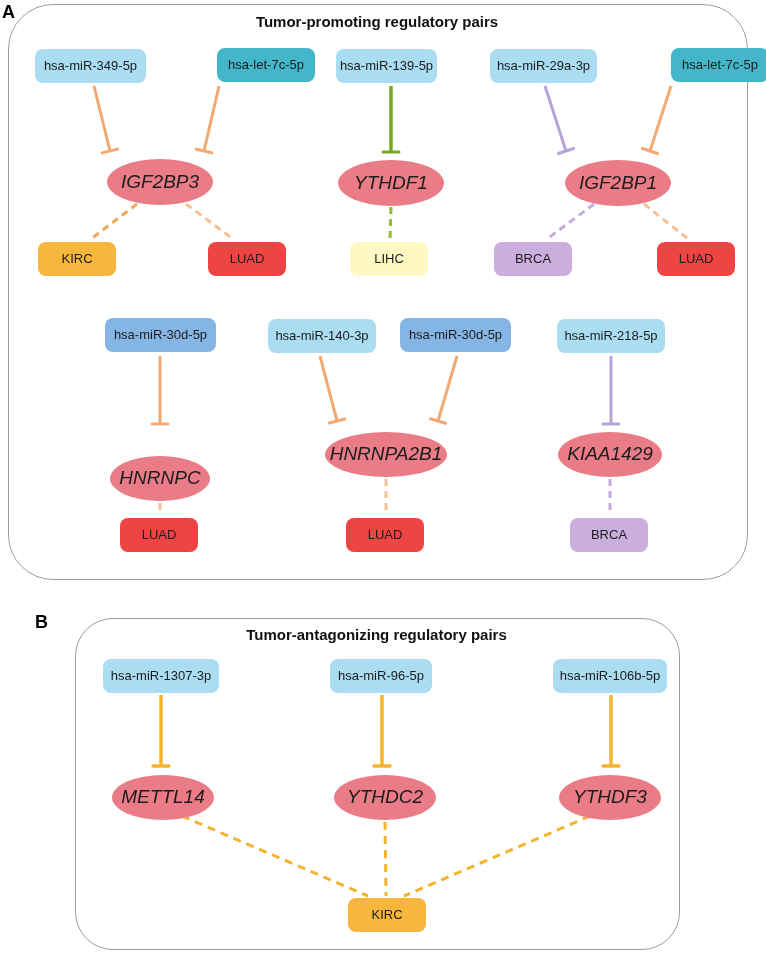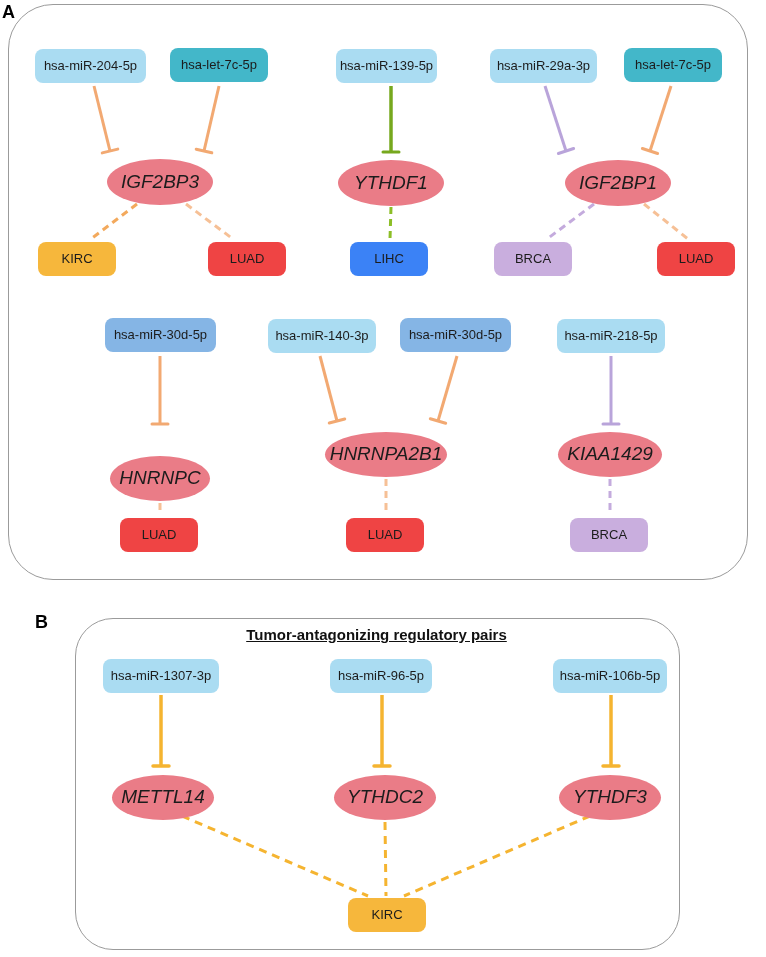--- a/index.html
+++ b/index.html
@@ -18,25 +18,25 @@
     position:absolute; text-align:center; font-weight:bold; font-size:15px; color:#111;
   }
   .node {
     position:absolute; display:flex; align-items:center; justify-content:center;
     font-size:13px; color:#1c1c1c; text-align:center; line-height:1.1; z-index:2;
   }
   .mirna  { height:34px; border-radius:8px; }
   .cancer { height:34px; border-radius:8px; }
   .reg    { border-radius:50%; font-style:italic; background:#ea7c87; font-size:19px; }
   .bg-lightblue { background:#aadcf2; }
-  .bg-teal      { background:#43b7c9; }
+  .bg-teal      { background:#43b7c9;margin-left:47px; }
   .bg-blue      { background:#85b5e5; }
   .bg-gold      { background:#f6b73c; }
   .bg-peach     { background:#ef4444; }
-  .bg-green     { background:#3b82f6; }
+  .bg-green     { background:#fef9c3; }
   .bg-purple    { background:#c9aede; }
   svg.edges { position:absolute; left:0; top:0; z-index:1; pointer-events:none; }
 </style>
 </head>
 <body>
 
 <div class="canvas">
 
   <svg class="edges" width="766" height="957" viewBox="0 0 766 957">
     <defs>
@@ -79,22 +79,23 @@
     <line x1="382" y1="695" x2="382" y2="766" stroke="#f5b430" stroke-width="3.5" marker-end="url(#cap-gold)"></line>
     <line x1="611" y1="695" x2="611" y2="766" stroke="#f5b430" stroke-width="3.5" marker-end="url(#cap-gold)"></line>
 
     <line x1="182" y1="816" x2="368" y2="896" stroke="#f5b430" stroke-width="3" stroke-dasharray="8 6"></line>
     <line x1="385" y1="822" x2="386" y2="896" stroke="#f5b430" stroke-width="3" stroke-dasharray="8 6"></line>
     <line x1="590" y1="816" x2="404" y2="896" stroke="#f5b430" stroke-width="3" stroke-dasharray="8 6"></line>
   </svg>
 
   <div class="panel-border" style="left:8px; top:4px; width:738px; height:574px;"></div>
   <div class="panel-label" style="left:2px; top:2px;">A</div>
+  <div class="panel-title" style="left:8px; top:13px; width:738px;">Tumor-promoting regulatory pairs</div>
 
-  <div class="node mirna bg-lightblue" style="left:35px; top:49px; width:111px;">hsa-miR-204-5p</div>
+  <div class="node mirna bg-lightblue" style="left:35px; top:49px; width:111px;">hsa-miR-349-5p</div>
   <div class="node mirna bg-teal" style="left:170px; top:48px; width:98px;">hsa-let-7c-5p</div>
   <div class="node mirna bg-lightblue" style="left:336px; top:49px; width:101px;">hsa-miR-139-5p</div>
   <div class="node mirna bg-lightblue" style="left:490px; top:49px; width:107px;">hsa-miR-29a-3p</div>
   <div class="node mirna bg-teal" style="left:624px; top:48px; width:98px;">hsa-let-7c-5p</div>
 
   <div class="node reg" style="left:107px; top:159px; width:106px; height:46px;">IGF2BP3</div>
   <div class="node reg" style="left:338px; top:160px; width:106px; height:46px;">YTHDF1</div>
   <div class="node reg" style="left:565px; top:160px; width:106px; height:46px;">IGF2BP1</div>
 
   <div class="node cancer bg-gold" style="left:38px; top:242px; width:78px;">KIRC</div>
@@ -111,21 +112,21 @@
   <div class="node reg" style="left:110px; top:456px; width:100px; height:45px;">HNRNPC</div>
   <div class="node reg" style="left:325px; top:432px; width:122px; height:45px;">HNRNPA2B1</div>
   <div class="node reg" style="left:558px; top:432px; width:104px; height:45px;">KIAA1429</div>
 
   <div class="node cancer bg-peach" style="left:120px; top:518px; width:78px;">LUAD</div>
   <div class="node cancer bg-peach" style="left:346px; top:518px; width:78px;">LUAD</div>
   <div class="node cancer bg-purple" style="left:570px; top:518px; width:78px;">BRCA</div>
 
   <div class="panel-border" style="left:75px; top:618px; width:603px; height:330px; border-radius:38px;"></div>
   <div class="panel-label" style="left:35px; top:612px;">B</div>
-  <div class="panel-title" style="left:75px; top:626px; width:603px;text-decoration:underline;">Tumor-antagonizing regulatory pairs</div>
+  <div class="panel-title" style="left:75px; top:626px; width:603px;">Tumor-antagonizing regulatory pairs</div>
 
   <div class="node mirna bg-lightblue" style="left:103px; top:659px; width:116px;">hsa-miR-1307-3p</div>
   <div class="node mirna bg-lightblue" style="left:330px; top:659px; width:102px;">hsa-miR-96-5p</div>
   <div class="node mirna bg-lightblue" style="left:553px; top:659px; width:114px;text-align:center;">hsa-miR-106b-5p</div>
 
   <div class="node reg" style="left:112px; top:775px; width:102px; height:45px;">METTL14</div>
   <div class="node reg" style="left:334px; top:775px; width:102px; height:45px;">YTHDC2</div>
   <div class="node reg" style="left:559px; top:775px; width:102px; height:45px;">YTHDF3</div>
 
   <div class="node cancer bg-gold" style="left:348px; top:898px; width:78px;">KIRC</div>

